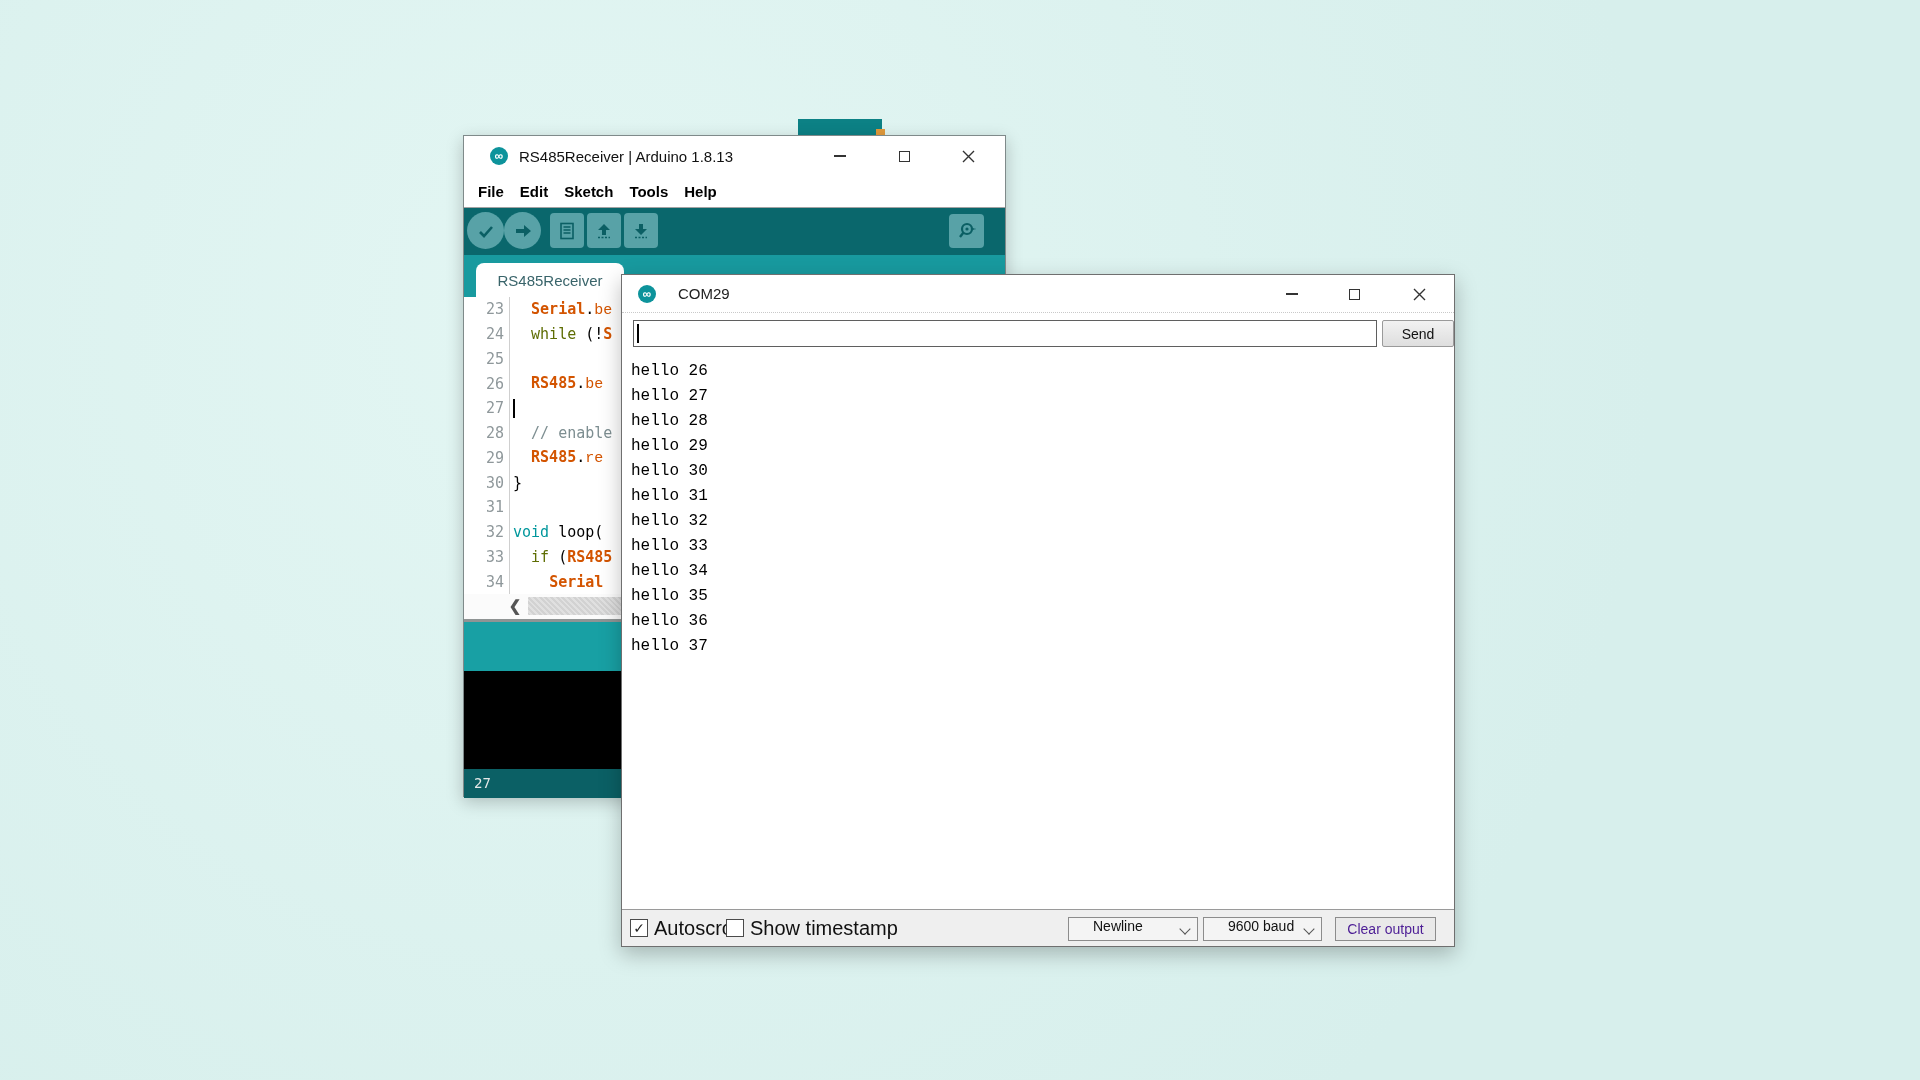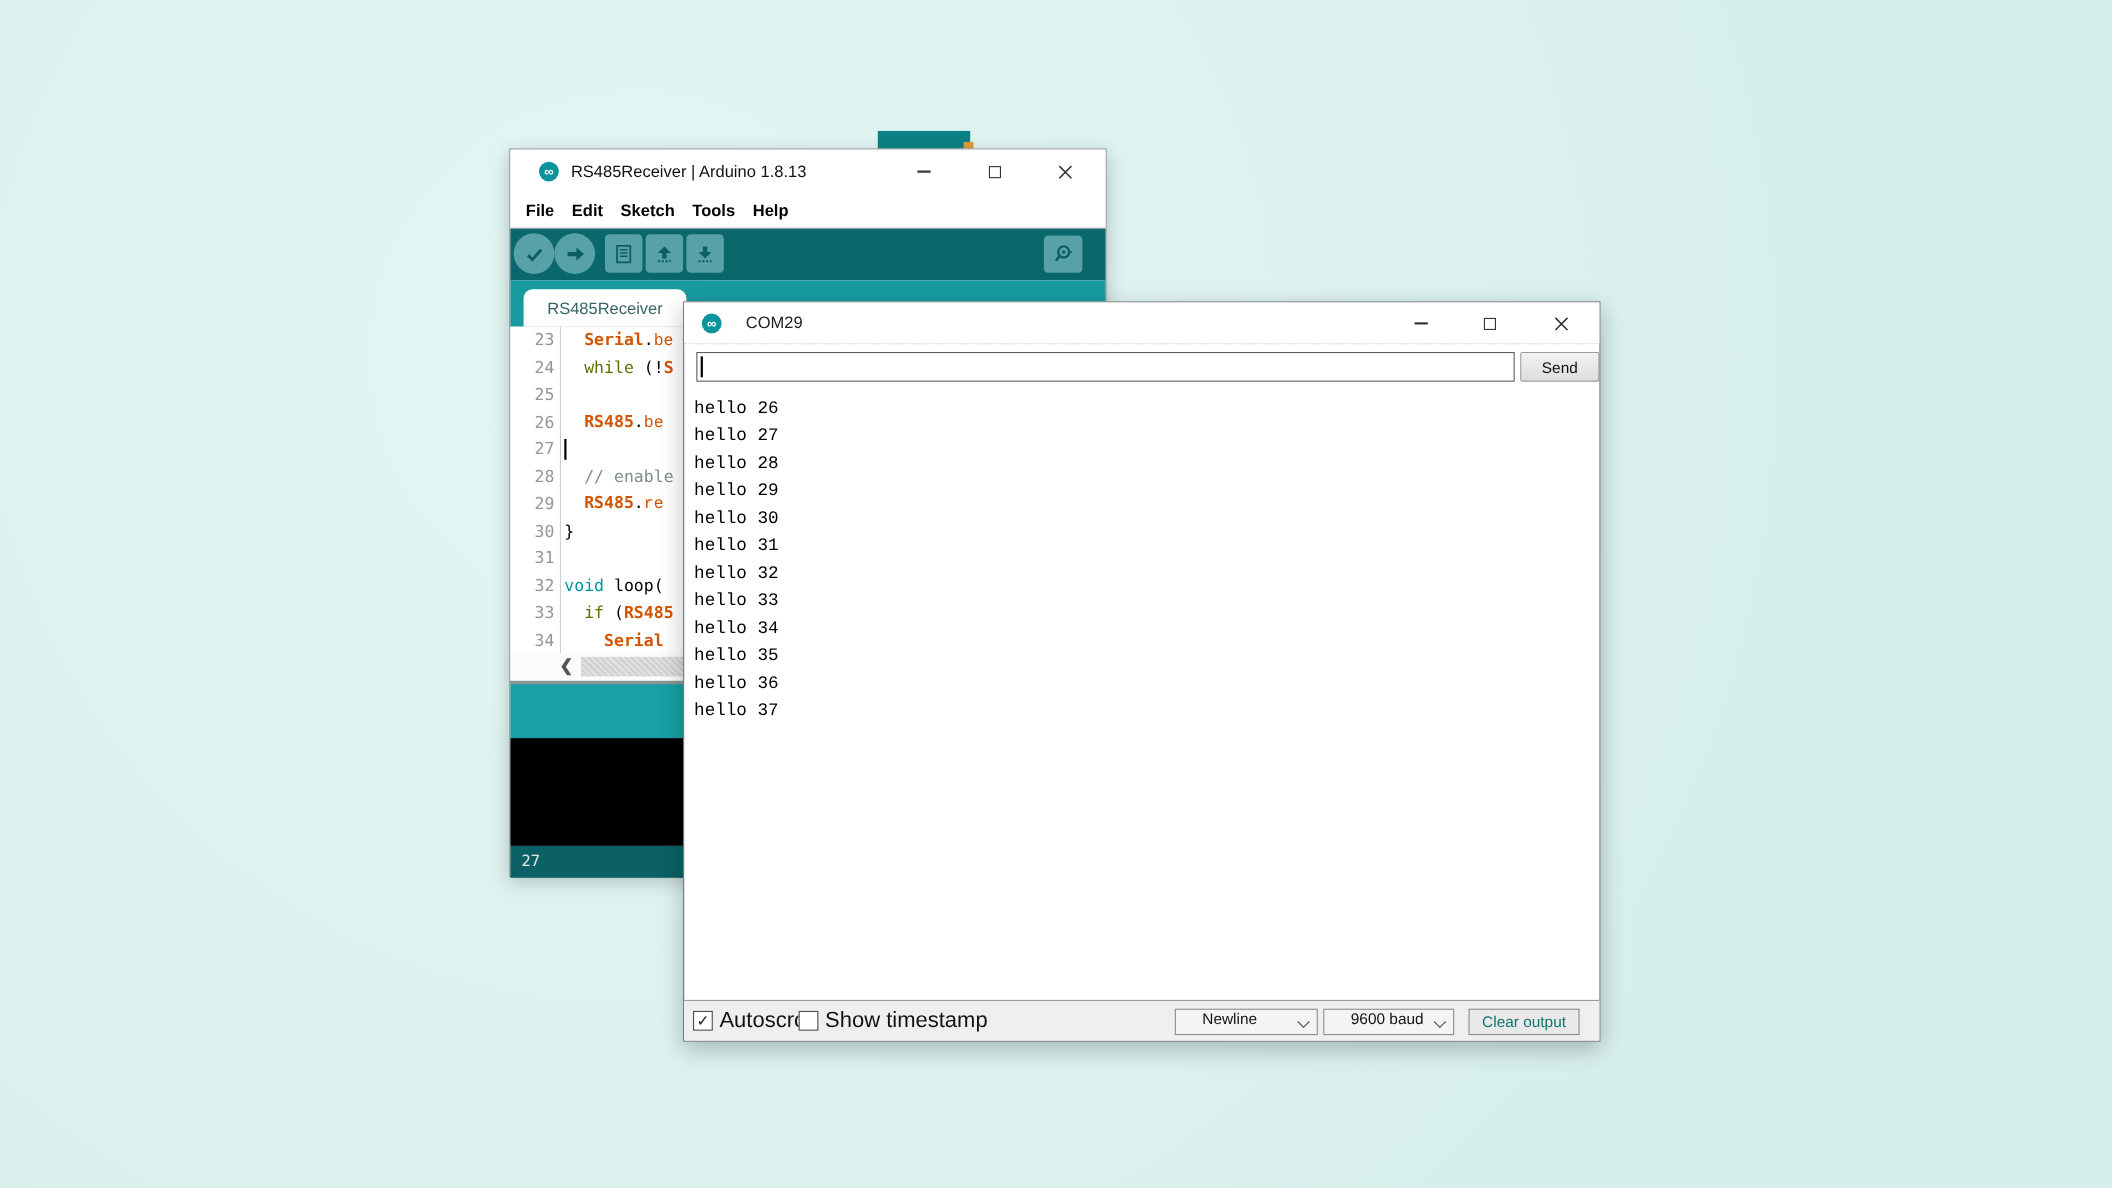--- a/index.html
+++ b/index.html
@@ -73,21 +73,21 @@
   .out-line { font-family:"Liberation Mono", monospace; font-size:16px; color:#000; height:25px; line-height:25px; white-space:pre; }
 
   .s-bottom { position:absolute; left:0; top:634px; width:100%; height:37px; background:#efefef; border-top:1px solid #9a9a9a; }
   .cb { position:absolute; top:9px; width:18px; height:18px; background:#fff; border:1px solid #4a4a4a; display:flex; align-items:center; justify-content:center; font-size:14px; color:#222; }
   .cb1 { left:8px; } .cb2 { left:104px; }
   .cb-label { position:absolute; top:0; height:37px; line-height:37px; font-size:20px; color:#111; }
   .lbl1 { left:32px; } .lbl2 { left:128px; }
   .dd { position:absolute; top:7px; height:24px; background:#f4f4f4; border:1px solid #8c8c8c; font-size:14px; color:#111; display:flex; padding-left:24px; }
   .dd-newline { left:446px; width:130px; } .dd-baud { left:581px; width:119px; }
   .chev { position:absolute; right:8px; top:7px; width:8px; height:8px; border-left:1.6px solid #555; border-bottom:1.6px solid #555; transform:rotate(-45deg); }
-  .s-clear { position:absolute; left:713px; top:7px; width:101px; height:24px; background:#e9e9e9; border:1px solid #8c8c8c; font-size:14px; color:#0f766e; display:flex; align-items:center; justify-content:center; }
+  .s-clear { position:absolute; left:713px; top:7px; width:101px; height:24px; background:#e9e9e9; border:1px solid #8c8c8c; font-size:14px; color:#4c1d95; display:flex; align-items:center; justify-content:center; }
 
   svg { display:block; }
 </style>
 </head>
 <body>
 
 <div class="stage">
 
   <div class="frag"></div>
   <div class="frag-dot"></div>

